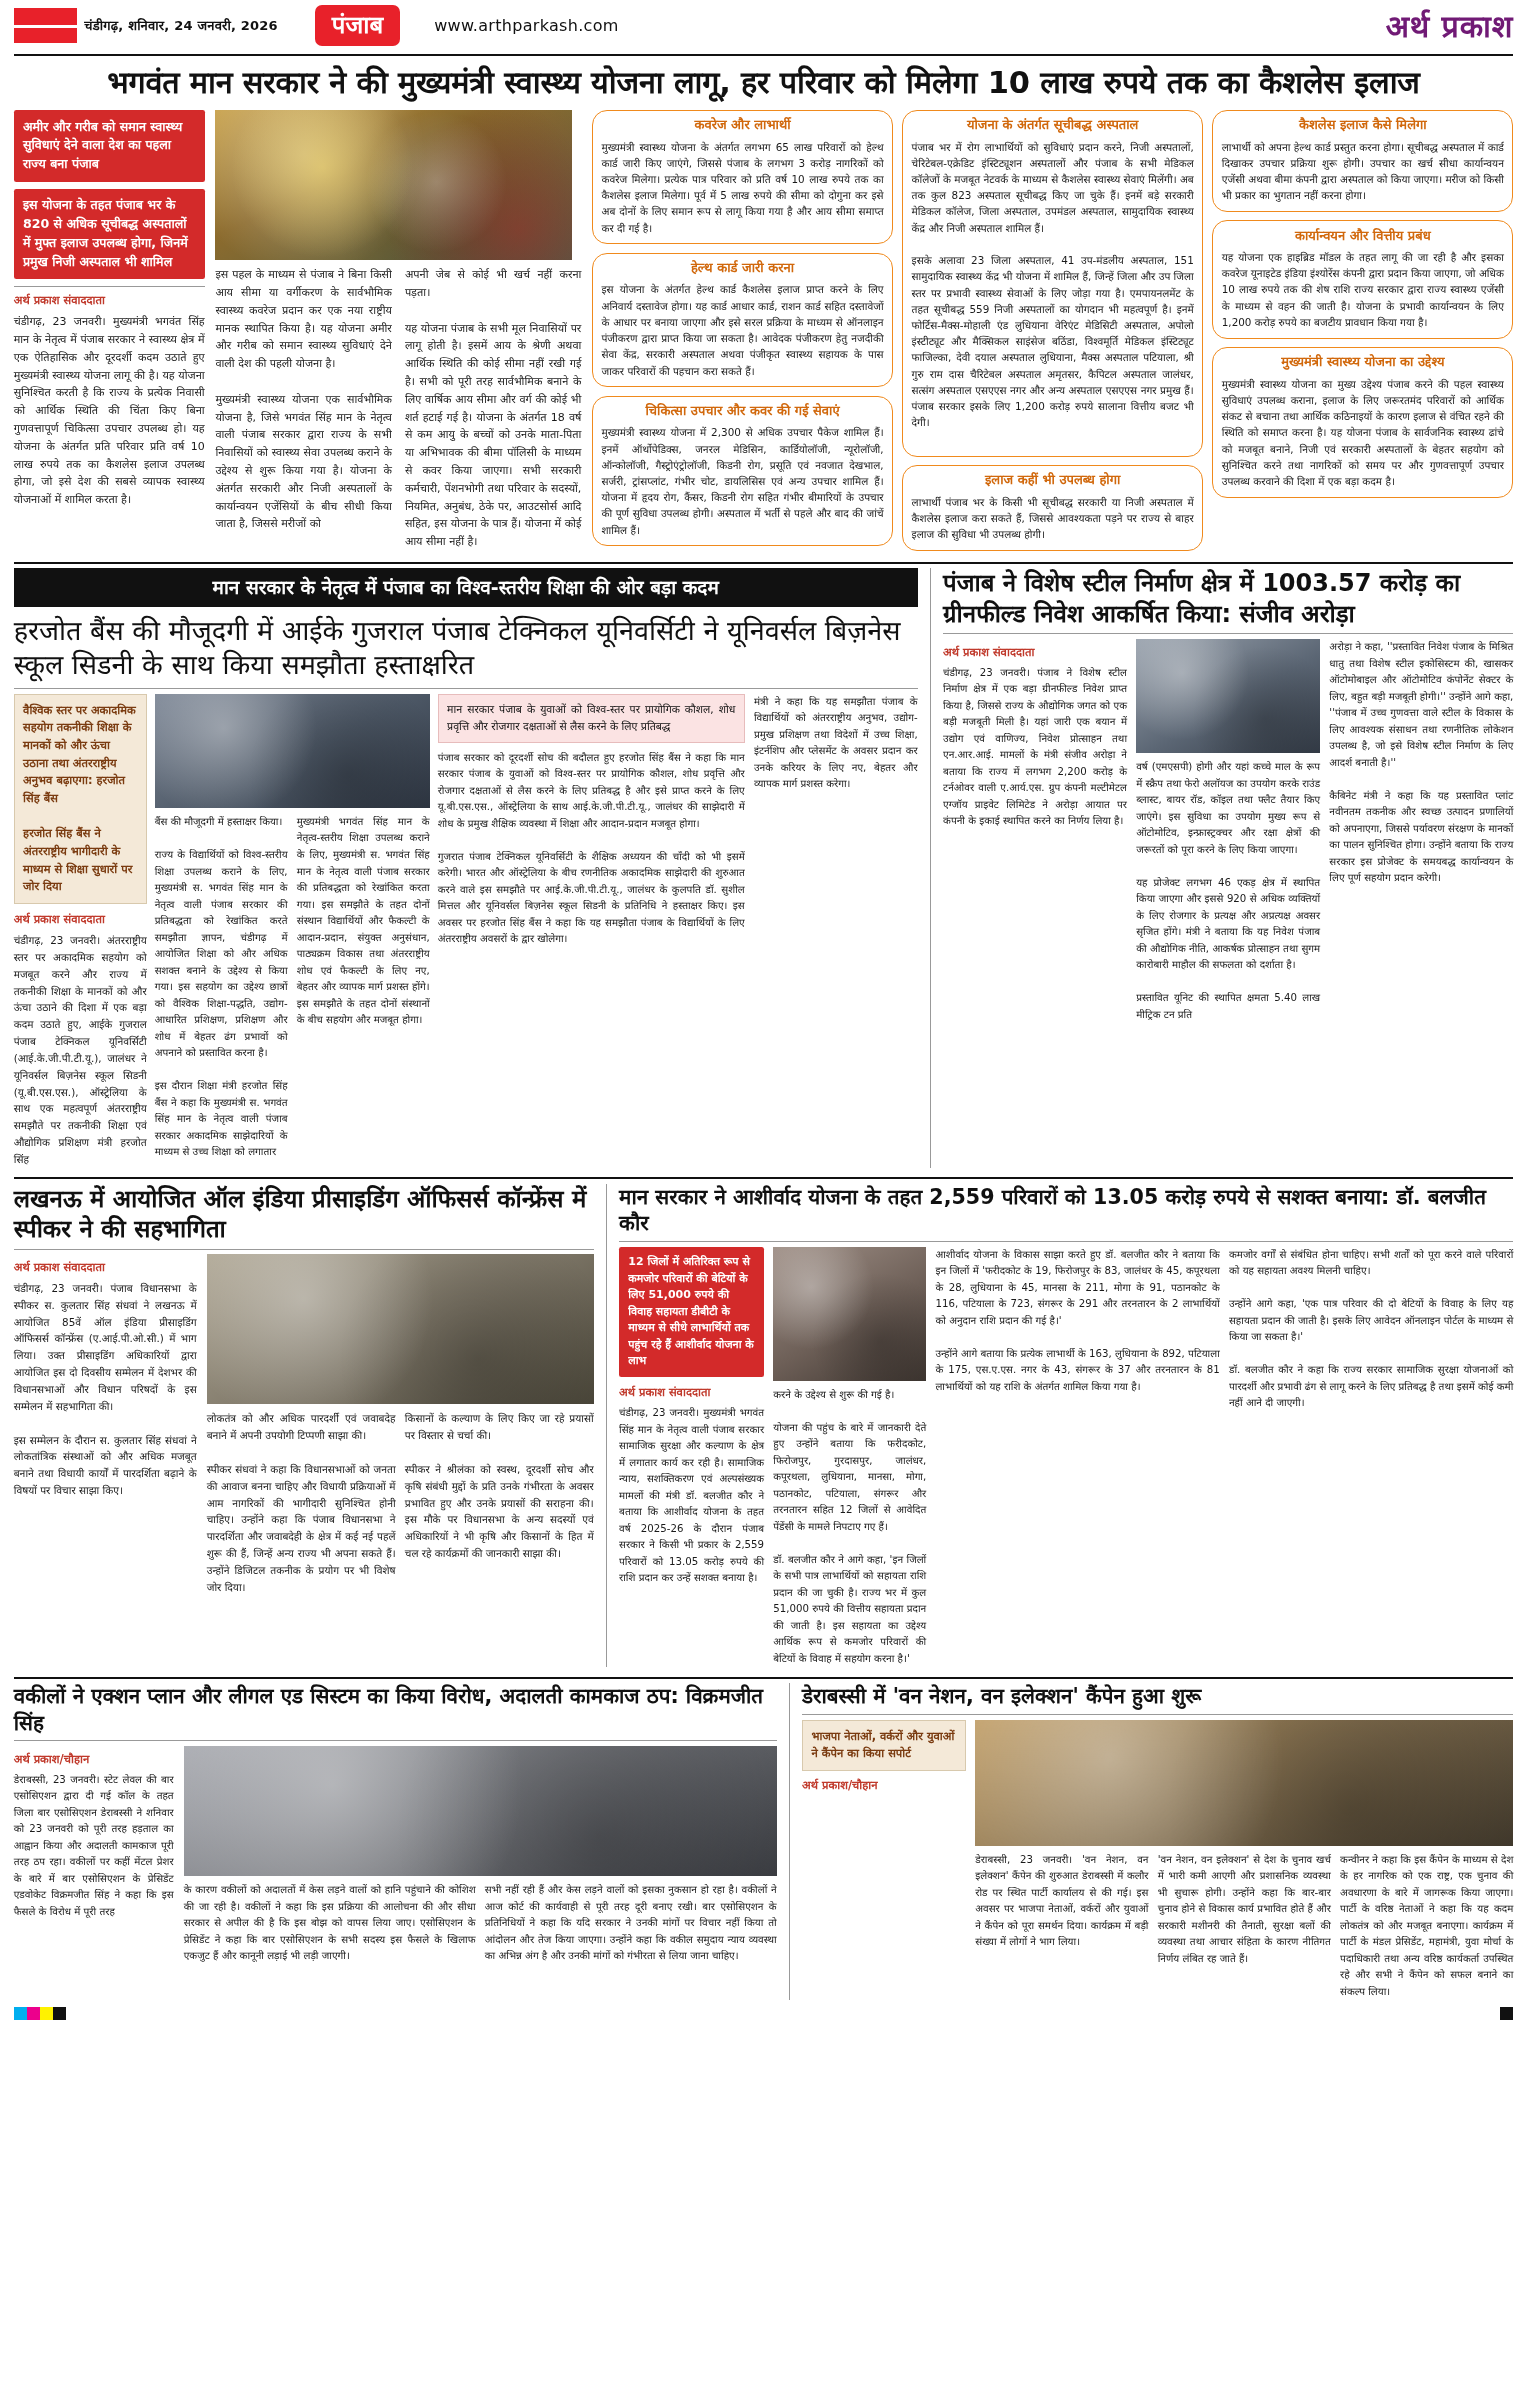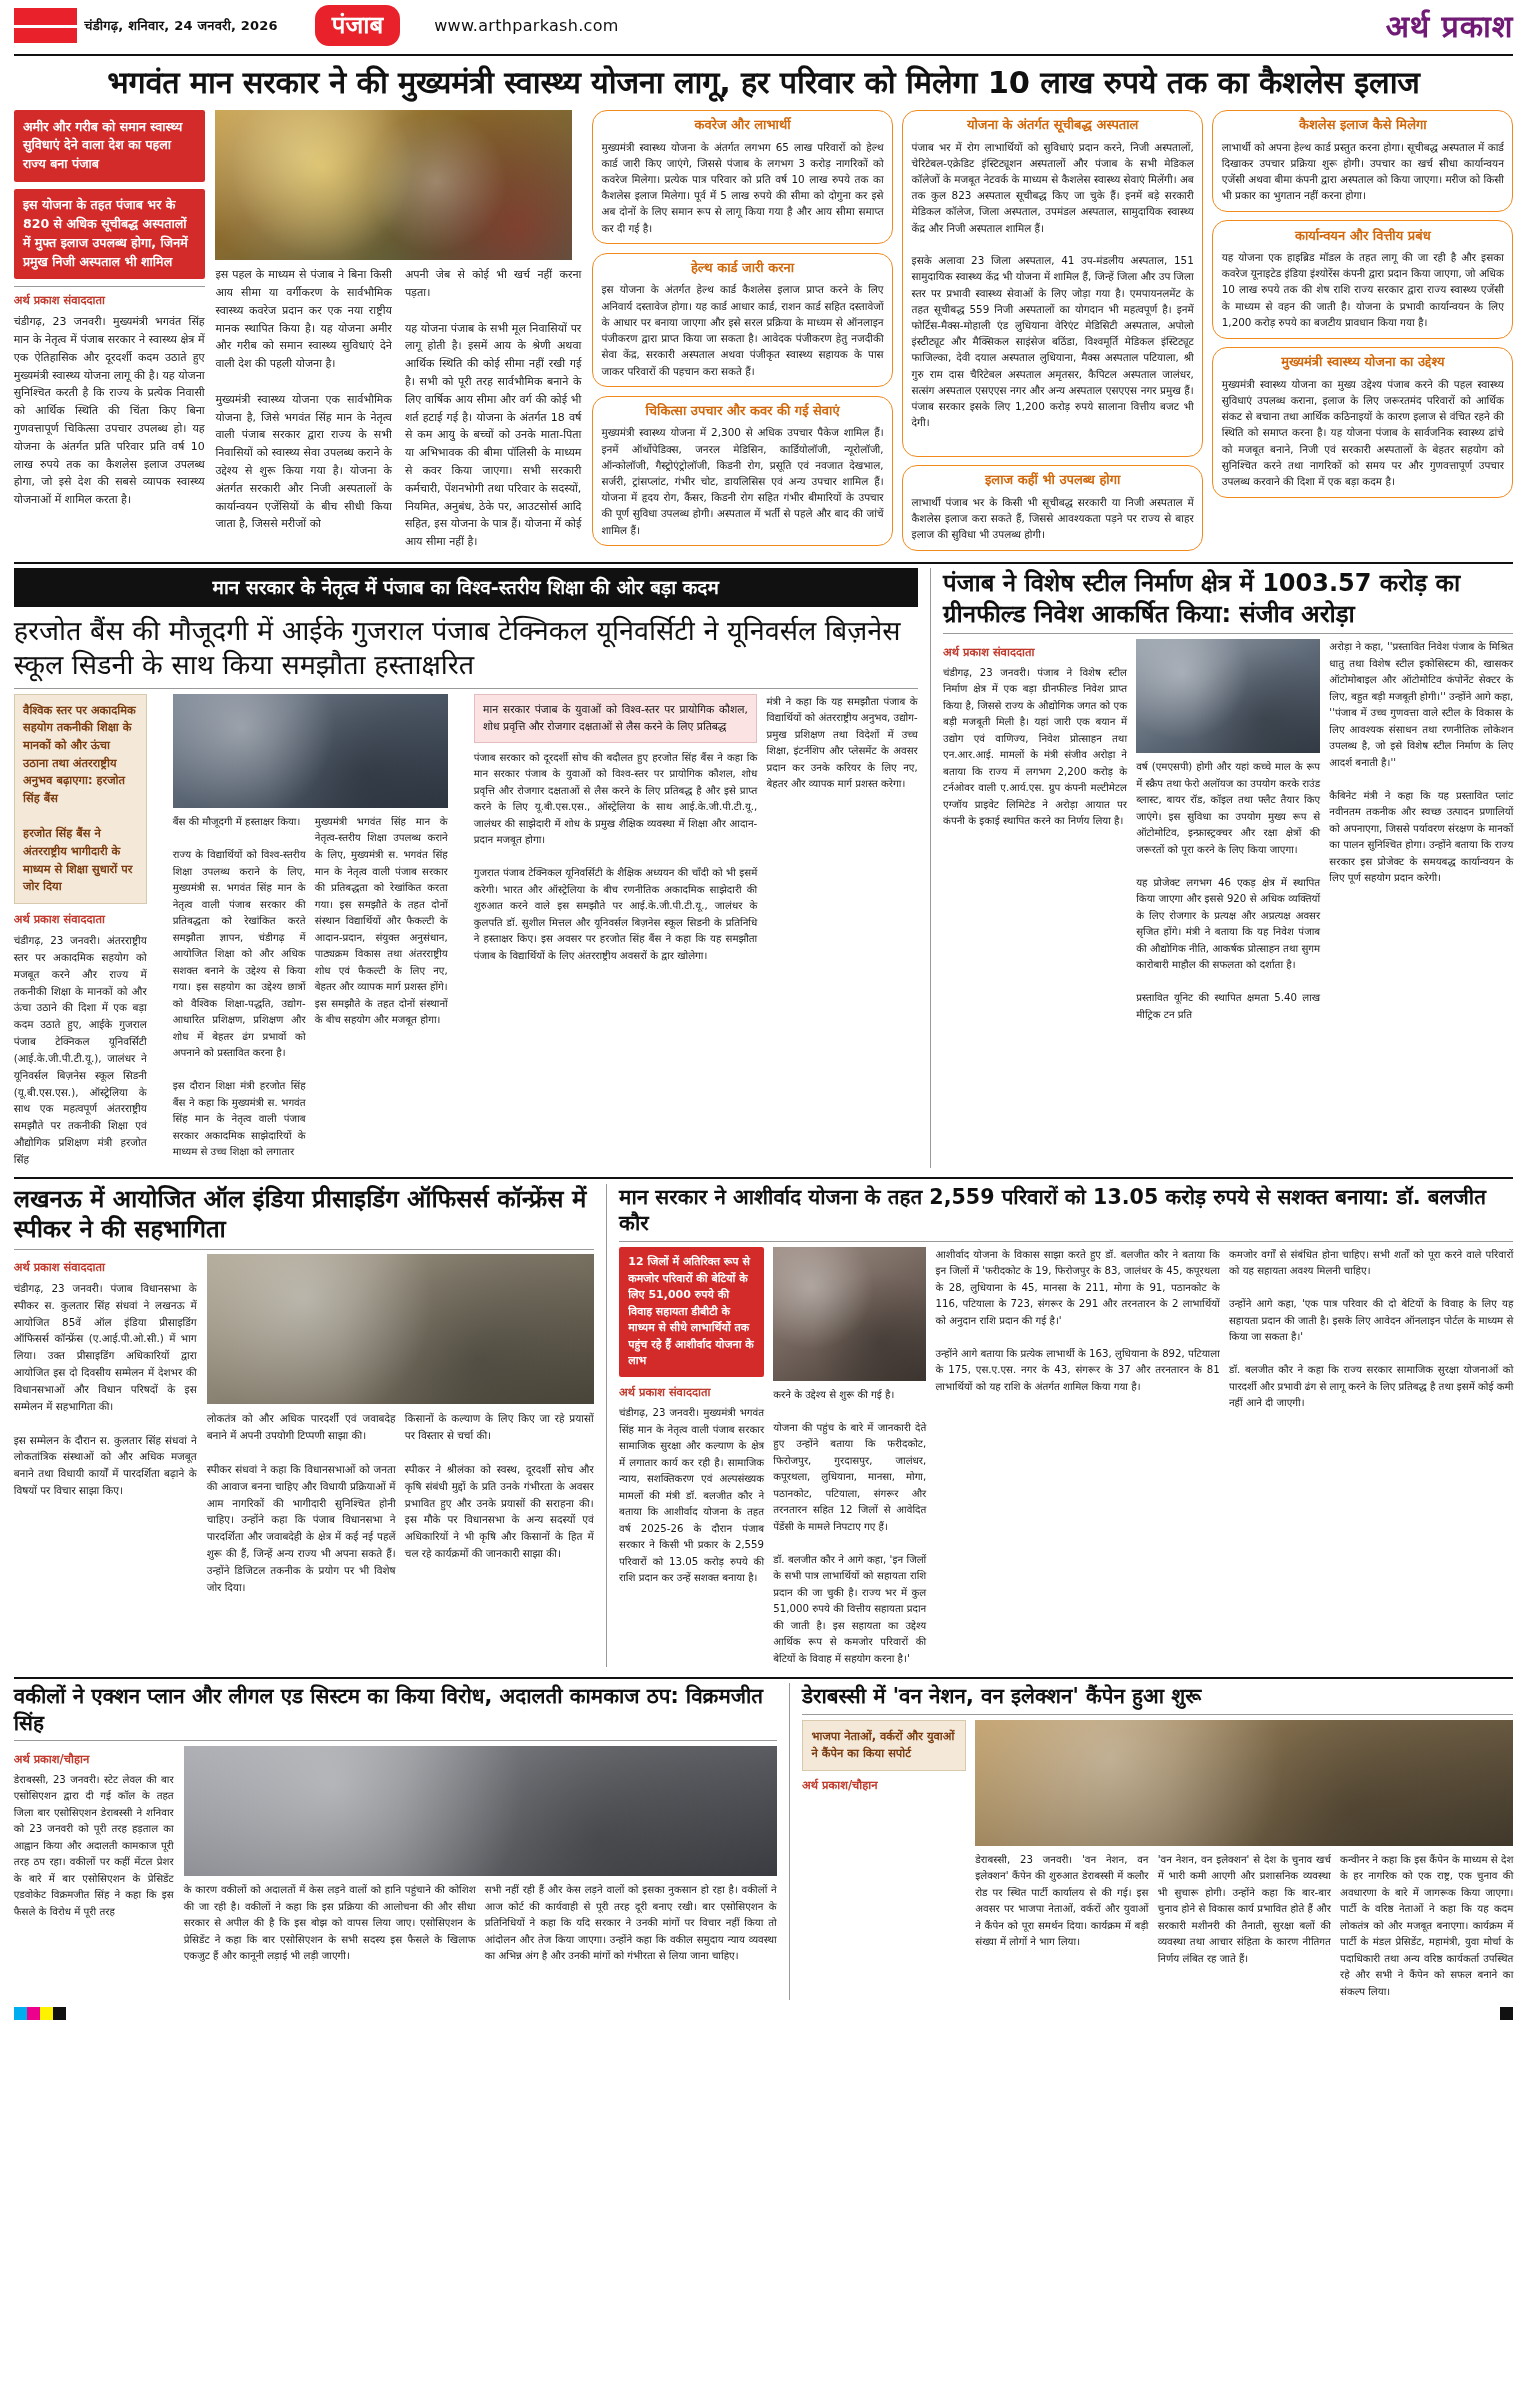--- a/index.html
+++ b/index.html
@@ -11,21 +11,21 @@
     font-family:"DejaVu Sans", sans-serif;
     color:#111;
   }
   .page { width:1527px; position:relative; padding:0 13.7px 0 13.7px; }
 
   
   .masthead { display:flex; align-items:center; height:56px; border-bottom:2.3px solid #111; padding-bottom:3.1px; }
   .mh-flag { width:63px; height:35px; background:#e8212a; margin-right:7.6px; position:relative; }
   .mh-flag:after { content:""; position:absolute; left:0; top:50%; width:63px; height:2.3px; background:#fff; }
   .mh-date { font-size:13px; font-weight:bold; color:#111; letter-spacing:0.2px; white-space:nowrap; }
-  .mh-punjab { margin-left:37px; background:#e8212a; color:#fff; font-weight:bold; font-size:24px; padding:2.3px 17px 5.3px 17px; border-radius:14px;text-align:center; }
+  .mh-punjab { margin-left:37px; background:#e8212a; color:#fff; font-weight:bold; font-size:24px; padding:2.3px 17px 5.3px 17px; border-radius:7px;text-align:center; }
   .mh-site { margin-left:34px; font-size:16px; color:#111; letter-spacing:0.3px; }
   .mh-logo { margin-left:auto; font-size:30.5px; font-weight:bold; letter-spacing:0.8px; color:#701a75; }
 
   
   .hr-black { border-top:2.3px solid #111; margin:4.6px 0; }
   .hr-thin { border-top:0.8px solid #999; margin:4.6px 0; }
   .byline { color:#c0392b; font-weight:bold; font-size:11.4px; margin:4.6px 0 6.1px 0; }
   .body-col { font-size:11px; line-height:1.62; text-align:justify; color:#1a1a1a; hyphens:auto; }
   .photo { background:linear-gradient(160deg,#b9c3cc,#8e9aa6 45%,#6f7b87); position:relative; overflow:hidden; }
   .photo:before { content:""; position:absolute; inset:0; background:
@@ -153,21 +153,21 @@
 
   <div class="hr-black" style="margin-top:10.7px"></div>
 
   <div style="display:flex;gap:12.2px">
 
     <div style="width:904px">
       <div class="banner-black">मान सरकार के नेतृत्व में पंजाब का विश्व-स्तरीय शिक्षा की ओर बड़ा कदम</div>
       <div class="head-xl" style="margin:7.6px 0 6.1px">हरजोत बैंस की मौजूदगी में आईके गुजराल पंजाब टेक्निकल यूनिवर्सिटी ने यूनिवर्सल बिज़नेस स्कूल सिडनी के साथ किया समझौता हस्ताक्षरित</div>
       <div class="hr-thin"></div>
 
-      <div style="display:flex;gap:26px">
+      <div style="display:flex;gap:8px">
 
         <div style="width:133px">
           <div class="kicker-box" style="white-space:pre-line">वैश्विक स्तर पर अकादमिक सहयोग तकनीकी शिक्षा के मानकों को और ऊंचा उठाना तथा अंतरराष्ट्रीय अनुभव बढ़ाएगा: हरजोत सिंह बैंस
 
 हरजोत सिंह बैंस ने अंतरराष्ट्रीय भागीदारी के माध्यम से शिक्षा सुधारों पर जोर दिया</div>
           <div class="byline" style="margin-top:6.9px">अर्थ प्रकाश संवाददाता</div>
           <div class="body-col" style="font-size:10.4px">चंडीगढ़, 23 जनवरी। अंतरराष्ट्रीय स्तर पर अकादमिक सहयोग को मजबूत करने और राज्य में तकनीकी शिक्षा के मानकों को और ऊंचा उठाने की दिशा में एक बड़ा कदम उठाते हुए, आईके गुजराल पंजाब टेक्निकल यूनिवर्सिटी (आई.के.जी.पी.टी.यू.), जालंधर ने यूनिवर्सल बिज़नेस स्कूल सिडनी (यू.बी.एस.एस.), ऑस्ट्रेलिया के साथ एक महत्वपूर्ण अंतरराष्ट्रीय समझौते पर तकनीकी शिक्षा एवं औद्योगिक प्रशिक्षण मंत्री हरजोत सिंह</div>
         </div>
 
         <div style="width:275px">

